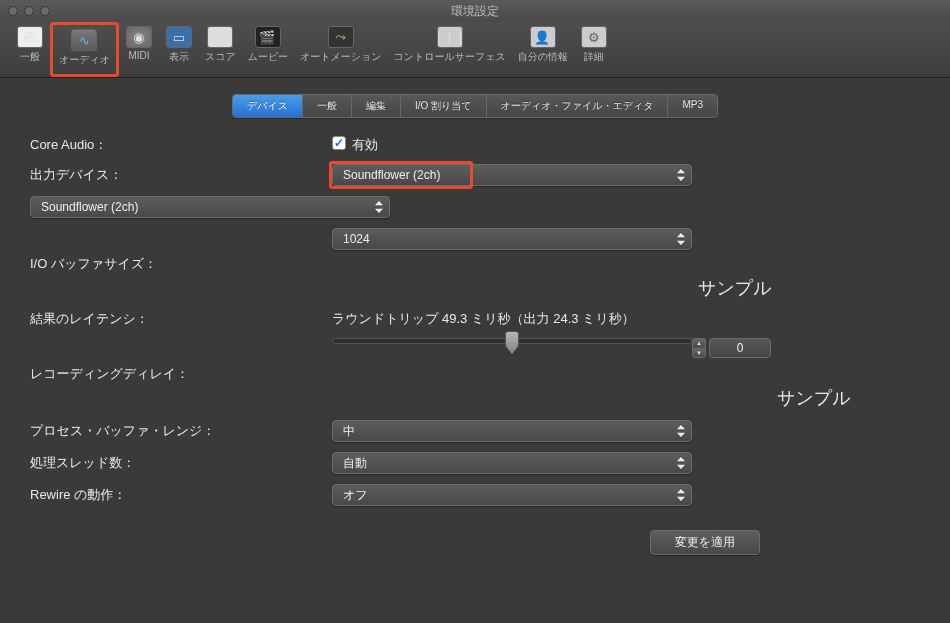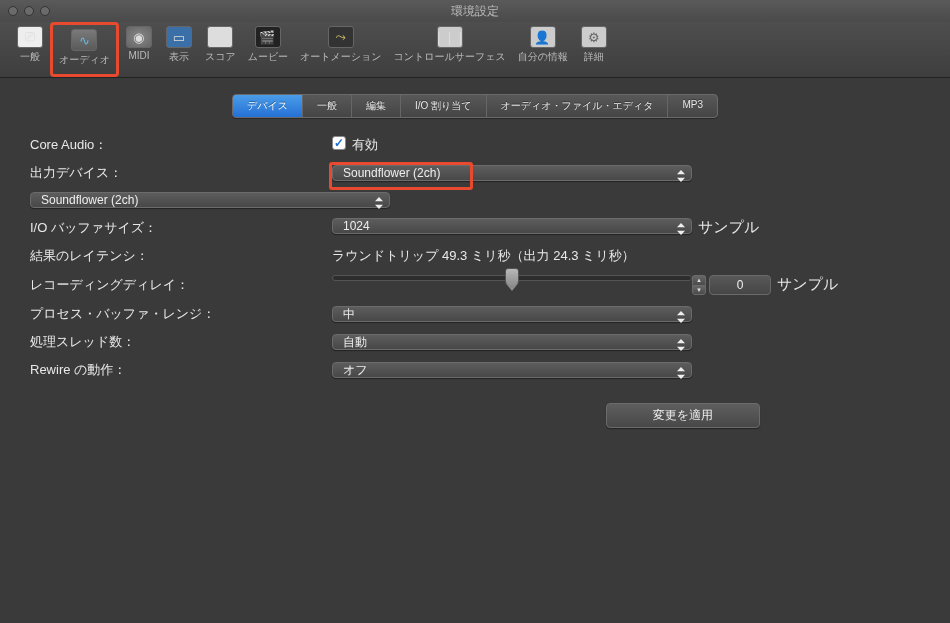--- a/index.html
+++ b/index.html
@@ -22,44 +22,44 @@
 .tabstrip .seg { display: flex; border: 1px solid #6a6a6a; border-radius: 4px; overflow: hidden; background: linear-gradient(#585858,#454545); box-shadow: 0 1px 0 rgba(0,0,0,0.3); }
 .tabstrip .seg span { padding: 4px 14px; font-size: 10px; color: #e8e8e8; border-left: 1px solid #666; cursor: default; text-shadow: 0 -1px 0 rgba(0,0,0,0.4); }
 .tabstrip .seg span:first-child { border-left: none; }
 .tabstrip .seg span.active { background: linear-gradient(#4a9de8, #2570d6); color: #fff; }
 
 .form { width: 100%; }
 .row { display: flex; align-items: center; margin-bottom: 10px; }
 .row .label { width: 302px; text-align: left; color: #e8e8e8; font-size: 13px; padding-right: 6px; }
 .row .ctrl { flex: 1; display: flex; align-items: flex-start; }
 
-.select { width: 360px; height: 16px; background: linear-gradient(#5d5d5d,#484848); border: 1px solid #6b6b6b; border-radius: 4px; display: flex; align-items: center; padding: 0 20px 0 10px; position: relative; color: #eee; font-size: 12px; box-shadow: 0 1px 1px rgba(0,0,0,0.4); }
+.select { width: 360px; height: 22px; background: linear-gradient(#5d5d5d,#484848); border: 1px solid #6b6b6b; border-radius: 4px; display: flex; align-items: center; padding: 0 20px 0 10px; position: relative; color: #eee; font-size: 12px; box-shadow: 0 1px 1px rgba(0,0,0,0.4); }
 .select::after { content: ""; position: absolute; right: 6px; top: 4px; width: 8px; height: 12px; background:
   linear-gradient(#eee,#eee); 
   clip-path: polygon(50% 0, 100% 35%, 0 35%, 50% 0, 0 65%, 100% 65%, 50% 100%, 0 65%);
 }
 
 .checkbox { width: 14px; height: 14px; background: #fff; border: 1px solid #888; border-radius: 3px; display: inline-flex; align-items: center; justify-content: center; margin-right: 6px; }
 .checkbox.checked::after { content: "✓"; color: #1a6fd6; font-size: 12px; font-weight: bold; line-height: 1; }
 
 .static { color: #e8e8e8; font-size: 13px; }
 
 .slider-track { width: 360px; height: 6px; background: #2d2d2d; border: 1px solid #555; border-radius: 3px; position: relative; }
 .slider-thumb { position: absolute; top: -8px; left: 50%; width: 14px; height: 20px; margin-left: -7px; background: linear-gradient(#b8b8b8,#8a8a8a); border: 1px solid #555; border-radius: 3px 3px 7px 7px; }
 .slider-thumb::after { content:""; position:absolute; left:50%; bottom:-4px; margin-left:-4px; width:0; height:0; border-left:4px solid transparent; border-right:4px solid transparent; border-top:5px solid #8a8a8a; }
 
 .stepper { display: flex; align-items: center; gap: 3px; }
 .stepper .arrows { width: 14px; display: flex; flex-direction: column; }
 .stepper .arrows span { height: 10px; background: linear-gradient(#666,#4a4a4a); border: 1px solid #6a6a6a; font-size: 7px; text-align: center; line-height: 8px; color: #ddd; }
 .stepper .arrows span:first-child { border-radius: 3px 3px 0 0; border-bottom: none;}
 .stepper .arrows span:last-child { border-radius: 0 0 3px 3px; }
 .stepper .numbox { width: 62px; height: 20px; background: linear-gradient(#585858,#464646); border: 1px solid #6a6a6a; border-radius: 4px; text-align: center; line-height: 18px; font-size: 12px; color: #eee; }
-.suffix { color: #e8e8e8; font-size: 15px; margin-left: 6px; }
-
-.btn { display:inline-block; padding: 3px 46px; background: linear-gradient(#5e5e5e,#484848); border: 1px solid #6b6b6b; border-radius: 4px; color: #eee; font-size: 12px; box-shadow: 0 1px 1px rgba(0,0,0,0.4); }
+.suffix { color: #e8e8e8; font-size: 18px; margin-left: 6px; margin-top: 48px; }
+
+.btn { display:inline-block; padding: 3px 24px; background: linear-gradient(#5e5e5e,#484848); border: 1px solid #6b6b6b; border-radius: 4px; color: #eee; font-size: 12px; box-shadow: 0 1px 1px rgba(0,0,0,0.4); }
 .btn-row { display: flex; justify-content: flex-end; padding-right: 160px; margin-top: 24px; }
 
 
 .ic-general { background: #eee; }
 .ic-audio { background: linear-gradient(#7a7a7a,#5a5a5a); color:#6bd; }
 .ic-midi { background: radial-gradient(#888,#666); }
 .ic-display { background:#3b6fa8; }
 .ic-score { background:#ddd; }
 .ic-movie { background:#222; color:#fff; }
 .ic-auto { background:#333; color:#cb6; }

